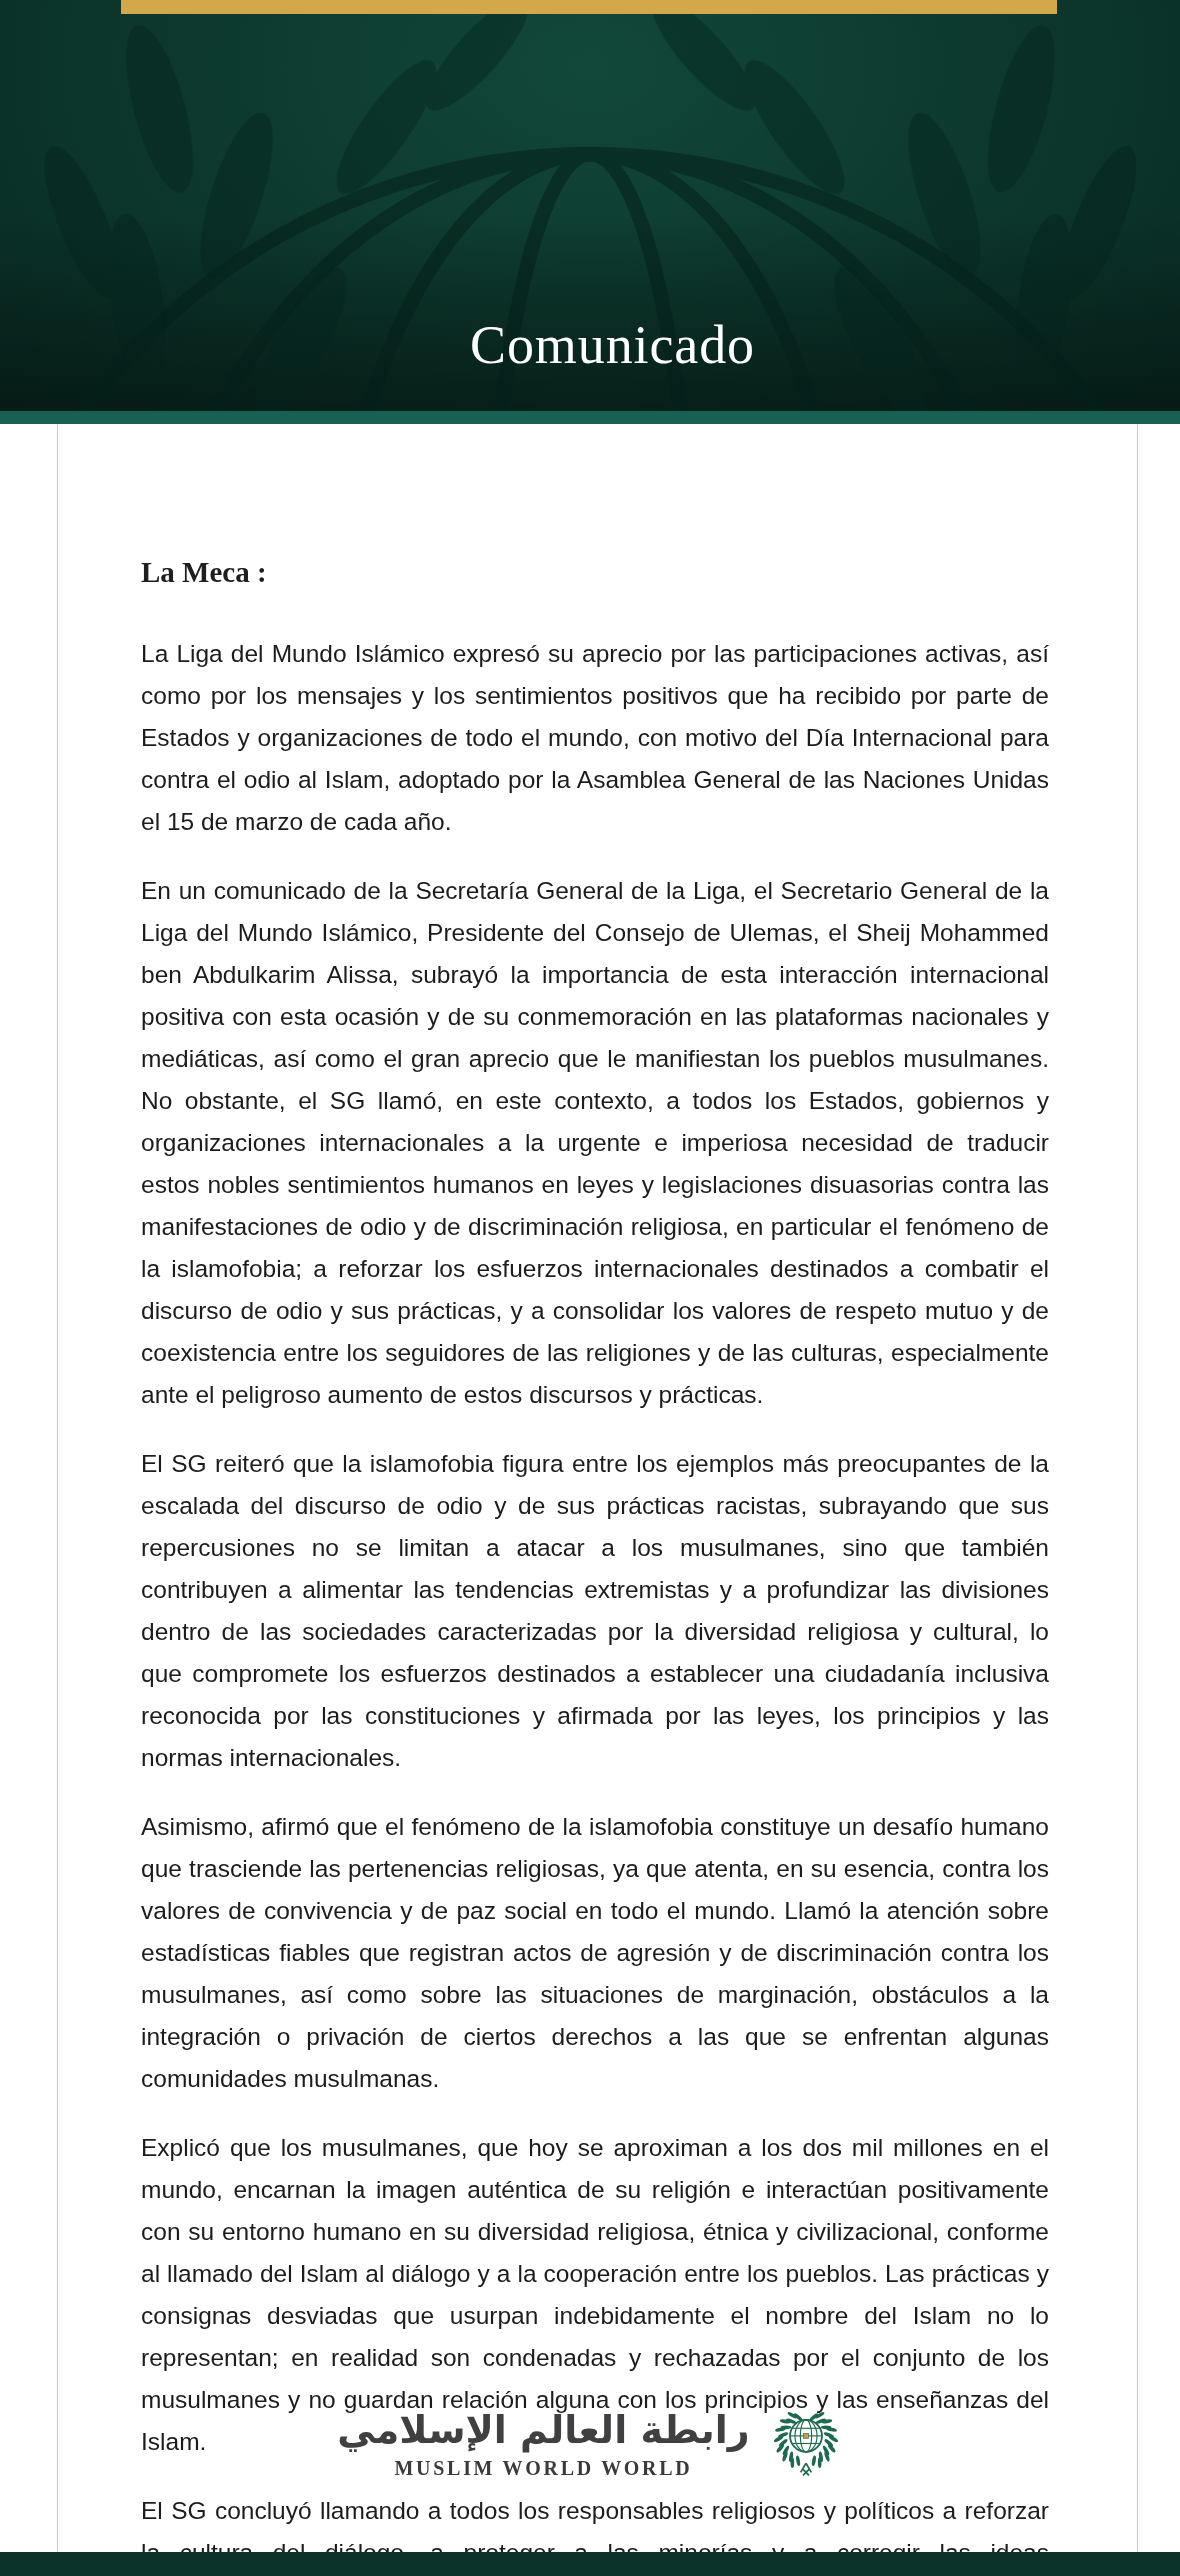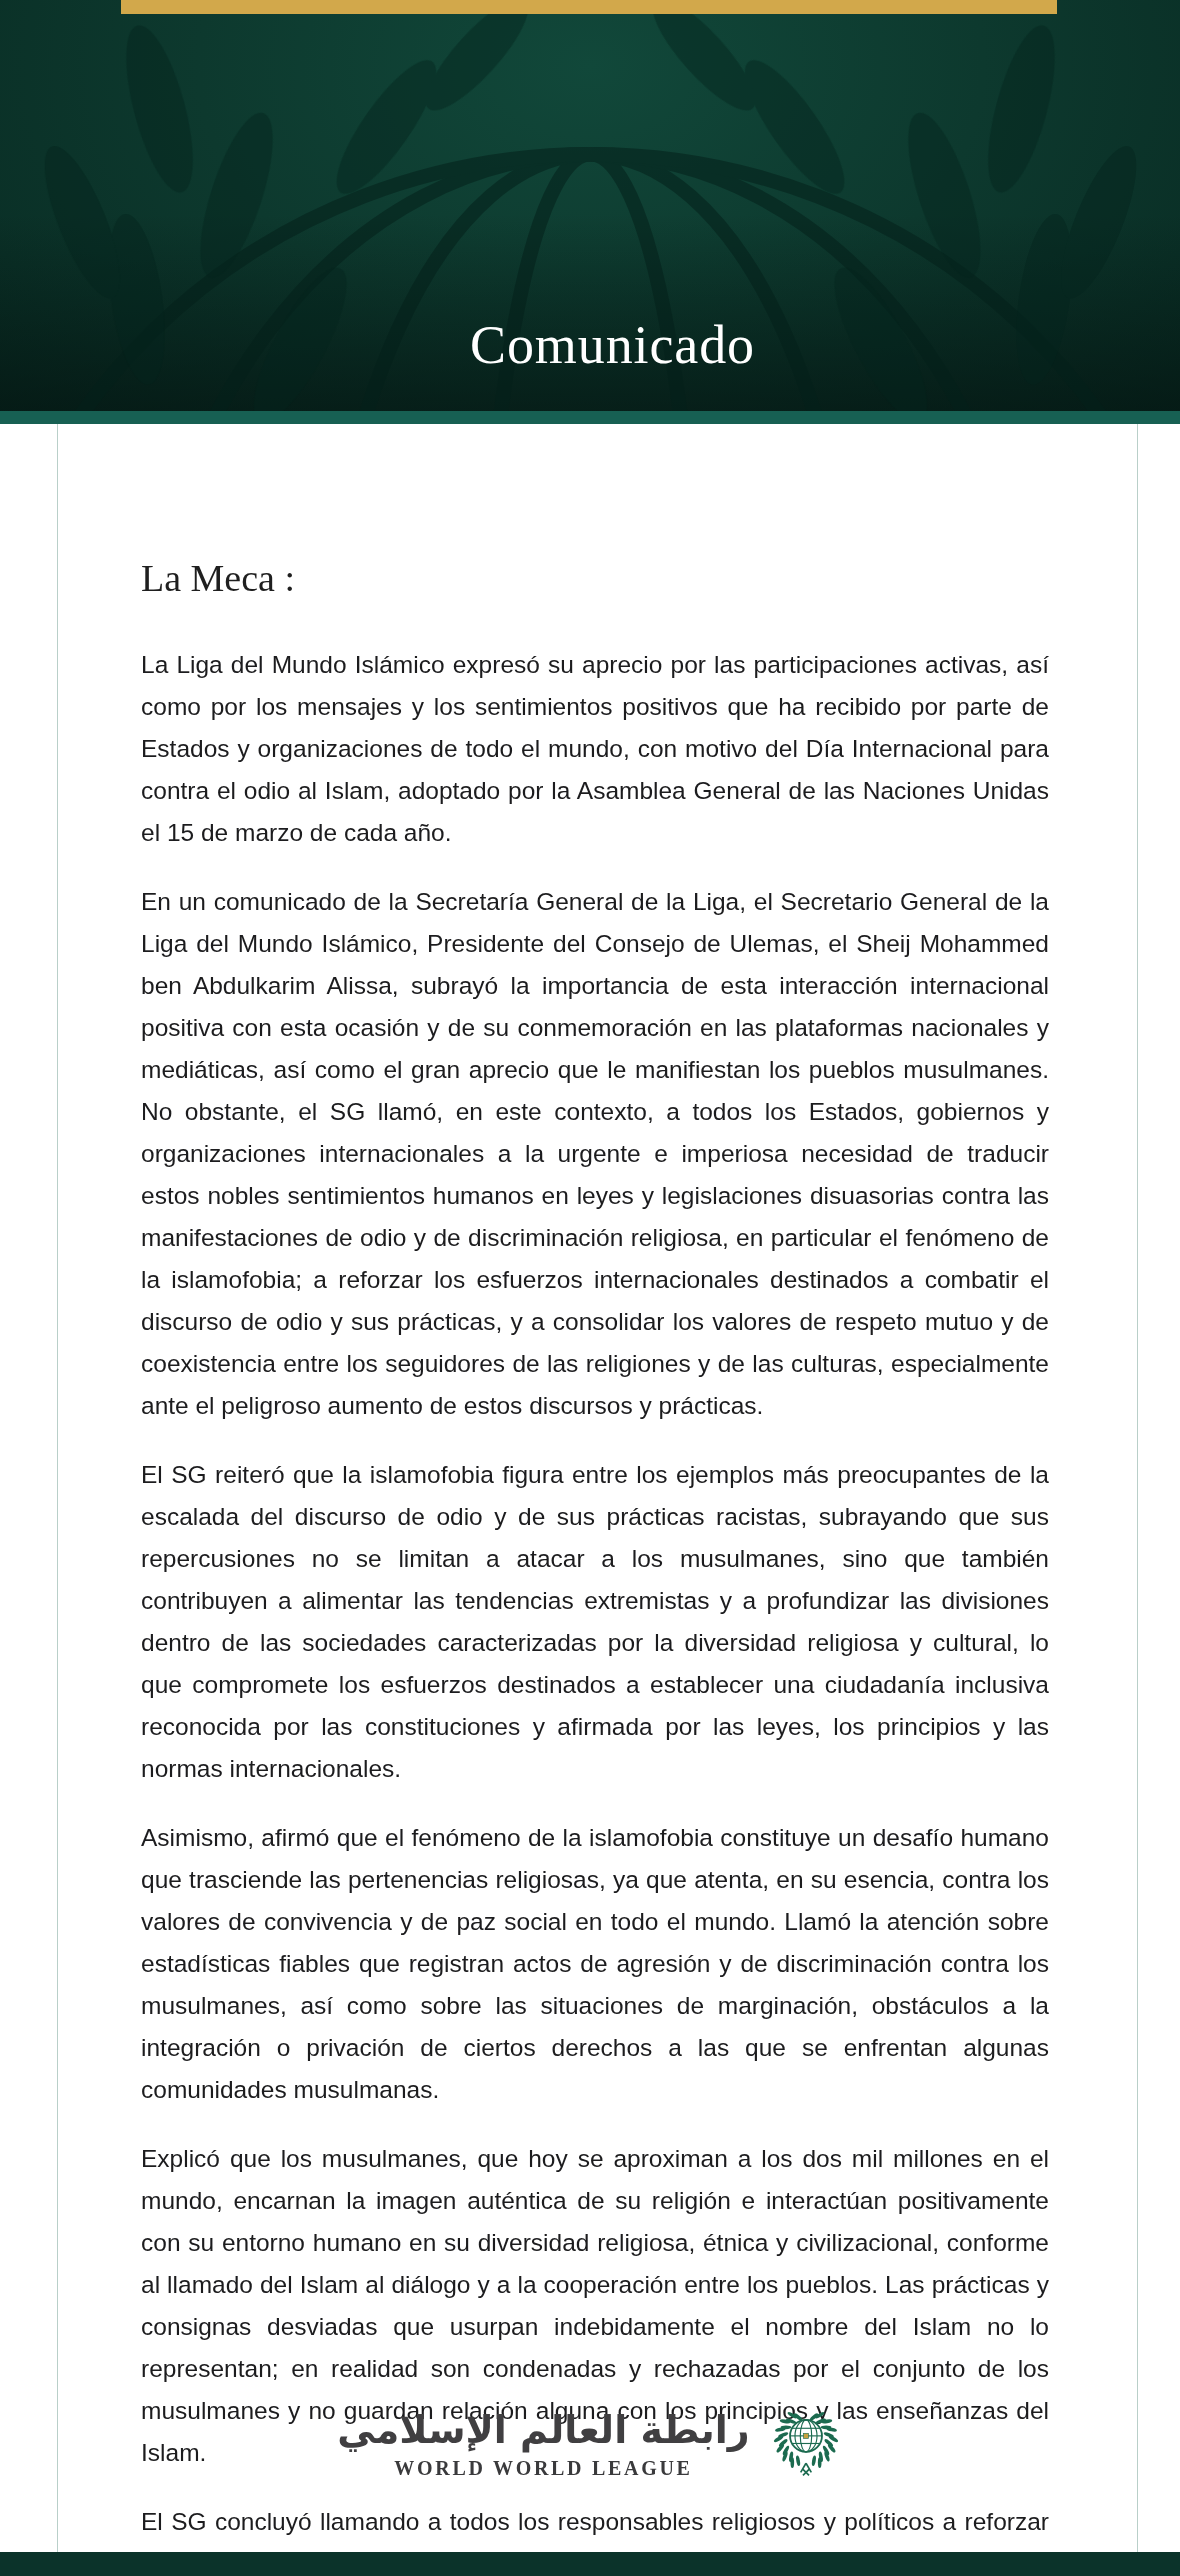--- a/index.html
+++ b/index.html
@@ -25,21 +25,21 @@
   }
   .divider{position:absolute;top:411px;left:0;width:1181px;height:12.7px;}
   
   .card{
     position:absolute;top:424px;left:57px;width:1081px;height:2152px;
     background:#ffffff;border-left:0.9px solid #b9cfc9;border-right:0.9px solid #b9cfc9;
     box-sizing:border-box;padding:0 88px 0 83px;
   }
   .doc-heading{
     margin:132px 0 0 0;
-    font-family:"Liberation Serif",serif;font-weight:400;font-size:38px;
+    font-family:"Liberation Serif",serif;font-weight:700;font-size:29px;
     color:#1f1f1f;
   }
   .doc-body{margin-top:44px;width:908px;}
   .doc-body p{
     margin:0 0 27px 0;
     font-size:24.5px;line-height:42px;color:#1c1c1e;
     text-align:justify;
   }
   
   .logo-block{
@@ -100,21 +100,21 @@
     <p>El SG reiteró que la islamofobia figura entre los ejemplos más preocupantes de la escalada del discurso de odio y de sus prácticas racistas, subrayando que sus repercusiones no se limitan a atacar a los musulmanes, sino que también contribuyen a alimentar las tendencias extremistas y a profundizar las divisiones dentro de las sociedades caracterizadas por la diversidad religiosa y cultural, lo que compromete los esfuerzos destinados a establecer una ciudadanía inclusiva reconocida por las constituciones y afirmada por las leyes, los principios y las normas internacionales.</p>
     <p>Asimismo, afirmó que el fenómeno de la islamofobia constituye un desafío humano que trasciende las pertenencias religiosas, ya que atenta, en su esencia, contra los valores de convivencia y de paz social en todo el mundo. Llamó la atención sobre estadísticas fiables que registran actos de agresión y de discriminación contra los musulmanes, así como sobre las situaciones de marginación, obstáculos a la integración o privación de ciertos derechos a las que se enfrentan algunas comunidades musulmanas.</p>
     <p>Explicó que los musulmanes, que hoy se aproximan a los dos mil millones en el mundo, encarnan la imagen auténtica de su religión e interactúan positivamente con su entorno humano en su diversidad religiosa, étnica y civilizacional, conforme al llamado del Islam al diálogo y a la cooperación entre los pueblos. Las prácticas y consignas desviadas que usurpan indebidamente el nombre del Islam no lo representan; en realidad son condenadas y rechazadas por el conjunto de los musulmanes y no guardan relación alguna con los principios y las enseñanzas del Islam.</p>
     <p>El SG concluyó llamando a todos los responsables religiosos y políticos a reforzar la cultura del diálogo, a proteger a las minorías y a corregir las ideas preconcebidas, subrayando la importancia de apoyar el papel central desempeñado por las instituciones religiosas, educativas y culturales en la consolidación de la conciencia y en la difusión de una cultura de comprensión y de respeto mutuo, especialmente entre las nuevas generaciones, con el fin de contribuir a la construcción de un mundo en el que prevalezcan la armonía y la paz.</p>
   </div>
 </div>
 
 <div class="logo-block">
   <div class="logo-text">
     <div class="logo-arabic">رابطة العالم الإسلامي</div>
-    <div class="logo-latin">WORLD WORLD LEAGUE</div>
+    <div class="logo-latin">MUSLIM WORLD WORLD</div>
   </div>
   <svg width="76" height="80" viewBox="0 0 100 104">
 
     <g fill="#1c6b50">
       <ellipse cx="60.4" cy="15.3" rx="2.4" ry="7" transform="rotate(50 60.4 15.3)"></ellipse>
       <ellipse cx="69.6" cy="20.6" rx="2.4" ry="7" transform="rotate(70 69.6 20.6)"></ellipse>
       <ellipse cx="76.4" cy="28.8" rx="2.4" ry="7" transform="rotate(90 76.4 28.8)"></ellipse>
       <ellipse cx="80" cy="38.7" rx="2.4" ry="7" transform="rotate(110 80 38.7)"></ellipse>
       <ellipse cx="80" cy="49.3" rx="2.4" ry="7" transform="rotate(130 80 49.3)"></ellipse>
       <ellipse cx="76.4" cy="59.2" rx="2.4" ry="7" transform="rotate(150 76.4 59.2)"></ellipse>

